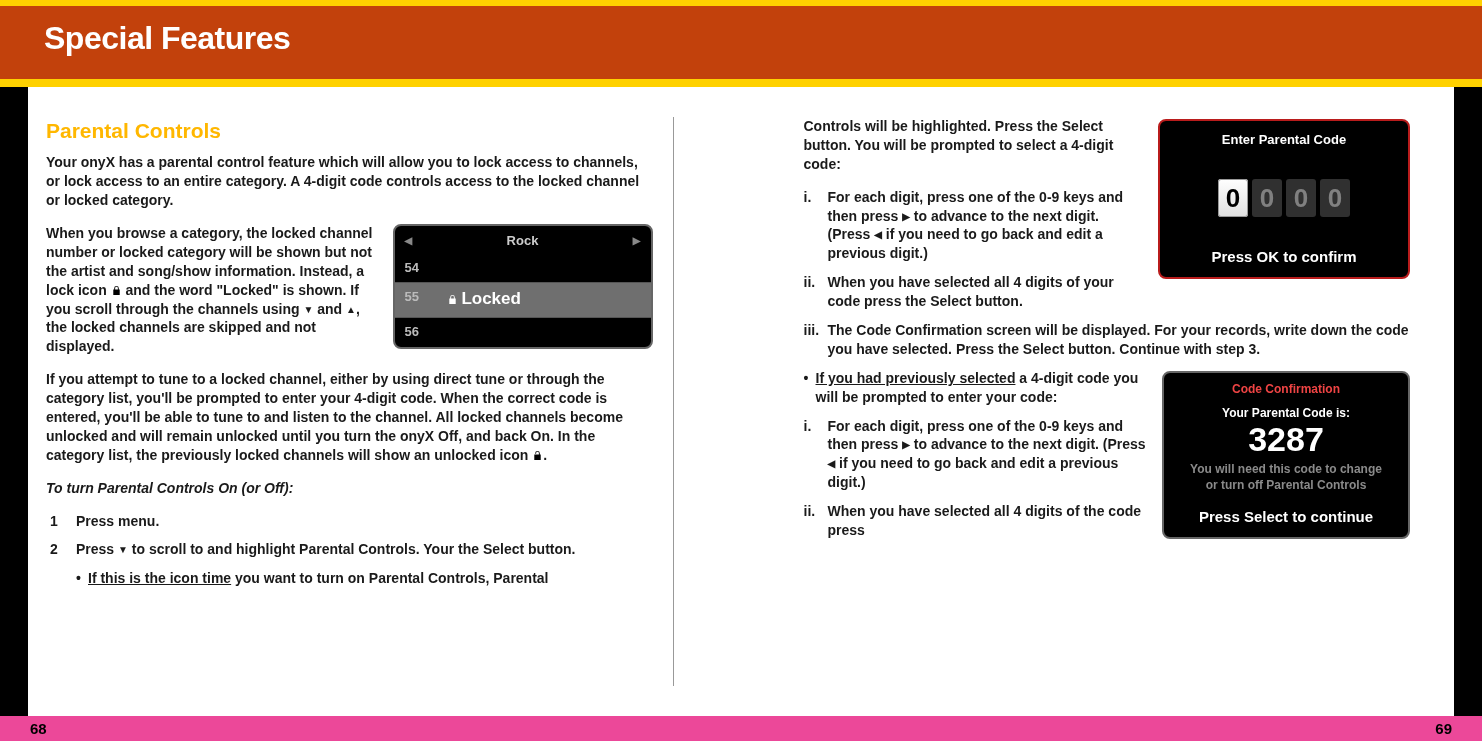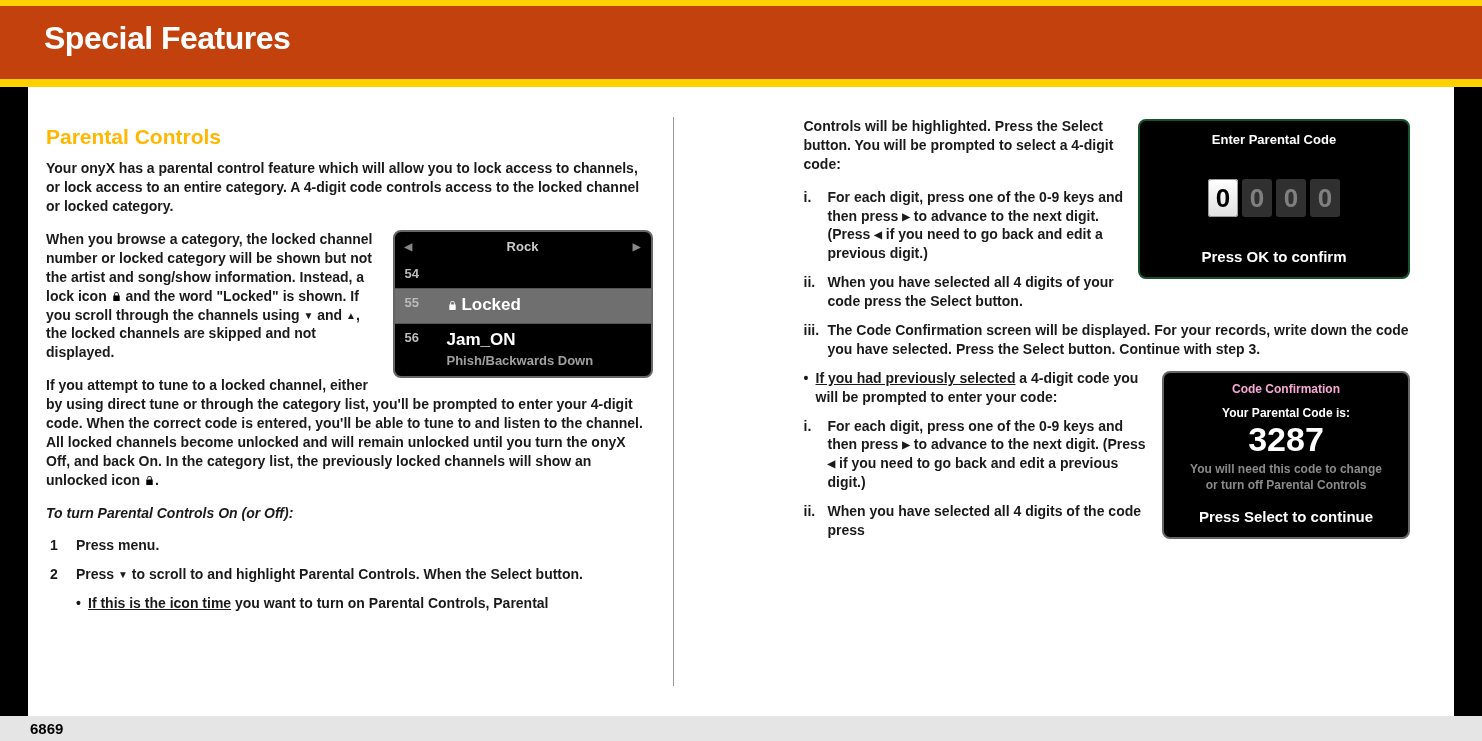--- a/index.html
+++ b/index.html
@@ -32,21 +32,21 @@
     position: relative;
   }
   .page {
     flex: 1;
     padding: 30px 44px 12px 20px;
     font-size: 14px;
     line-height: 1.35;
     color: #1a1a1a;
     font-weight: bold;
   }
-  .page.left { padding-left: 18px; padding-right: 20px; margin-top: 6px; }
+  .page.left { padding-left: 18px; padding-right: 20px; }
   .page.right { padding-left: 130px; padding-right: 44px; }
   .divider {
     width: 1px;
     background: #999;
     margin: 30px 0;
   }
   h2.section-title {
     color: #ffb700;
     font-size: 21px;
     margin-bottom: 8px;
@@ -100,24 +100,24 @@
   .ol-step { margin-bottom: 10px; position: relative; font-weight:600;}
   .ol-step .num { position: absolute; left: -26px; top: 0; font-weight: 900; }
   .bullet-item { margin-left: 12px; position: relative; margin-bottom: 10px; font-weight:600;}
   .bullet-item::before { content: "•"; position: absolute; left: -12px; }
   .sub-ol { margin-left: 24px; }
   .sub-ol .sub-item { margin-bottom: 10px; position: relative; font-weight:600;}
   .sub-ol .sub-item .rn { position: absolute; left: -24px; top:0; }
 
   .code-screen {
     background: #000;
-    border: 2px solid #14532d;
+    border: 2px solid #b91c1c;
     border-radius: 8px;
     color: #fff;
-    width: 272px;
+    width: 252px;
     float: right;
     margin: 2px 0 14px 14px;
     padding: 6px 4px 10px;
     text-align: center;
   }
   .code-title { font-size: 13px; color: #fff; margin: 4px 0 30px; font-weight: 700;}
   .digit-row { display: flex; justify-content: center; gap: 4px; margin-bottom: 30px;}
   .digit {
     width: 30px; height: 38px; line-height: 38px;
     background: #303030; color: #808080; border-radius: 3px;
@@ -134,30 +134,30 @@
     border: 2px solid #666;
     border-radius: 8px;
     color: #fff;
     width: 248px;
     float: right;
     margin: 2px 0 14px 14px;
     padding: 6px 8px 10px;
     text-align: center;
     clear: right;
   }
-  .conf-title { font-size: 12px; color:#f9a8d4; margin: 2px 0 8px; font-weight:700;}
+  .conf-title { font-size: 12px; color:#ef4444; margin: 2px 0 8px; font-weight:700;}
   .conf-sub { font-size: 12px; color:#fff; font-weight:700;}
   .conf-code { font-size: 34px; font-weight:800; color:#fff; line-height:1.1;}
   .conf-note { font-size: 12px; color:#8a8a8a; margin: 2px 0 14px; font-weight:600;}
   .conf-footer { font-size: 15px; color:#fff; font-weight:700;}
 
   .footer {
-    background: #e5e5e5;
+    background: #ec4899;
     display: flex;
-    justify-content: flex-start;
+    justify-content: space-between;
     padding: 4px 30px;
     font-weight: 800;
     font-size: 15px;
   }
   .clearfix::after { content:""; display:block; clear:both; }
   .tri { display:inline-block; font-size: 10px; vertical-align: 1px;}
 </style>
 </head>
 <body>
 
@@ -191,24 +191,20 @@
               <svg viewBox="0 0 24 24" fill="#fff">
                   <path d="M12 2a5 5 0 0 0-5 5v3H5v12h14V10h-2V7a5 5 0 0 0-5-5zm-3 5a3 3 0 1 1 6 0v3H9V7z"></path>
                 </svg>
             </span>
             <span class="locked-label">Locked</span>
           </div>
         </div>
         <div class="channel-list-divider"></div>
         <div class="ch-row">
           <div class="ch-num">56</div>
-          <div class="ch-body">
-            <div class="ch-name">Jam_ON</div>
-            <div class="ch-sub">Phish/Backwards Down</div>
-          </div>
         </div>
       </div>
     </div>
 
     <p class="para">
       <span>When you browse a category, the locked channel number or locked category will be shown but not the artist and song/show information. Instead, a lock icon </span><span class="lock-icon-svg"><svg viewBox="0 0 24 24" fill="#000">
             <path d="M12 2a5 5 0 0 0-5 5v3H5v12h14V10h-2V7a5 5 0 0 0-5-5zm-3 5a3 3 0 1 1 6 0v3H9V7z"></path>
           </svg></span><span> and the word "Locked" is shown. If you scroll through the channels using </span><span class="tri">▼</span><span> and </span><span class="tri">▲</span><span>, the locked channels are skipped and not displayed.</span>
     </p>
 
@@ -220,21 +216,21 @@
 
     <p class="para em-under" style="font-style:italic;">To turn Parental Controls On (or Off):</p>
 
     <div class="ol-steps">
       <div class="ol-step">
         <span class="num">1</span>
         <span>Press </span><span class="strong">menu</span><span>.</span>
       </div>
       <div class="ol-step">
         <span class="num">2</span>
-        <span>Press </span><span class="tri">▼</span><span> to scroll to and highlight </span><span class="strong">Parental Controls</span><span>. When the </span><span class="strong">Select button</span><span>.</span>
+        <span>Press </span><span class="tri">▼</span><span> to scroll to and highlight </span><span class="strong">Parental Controls</span><span>. Your the </span><span class="strong">Select button</span><span>.</span>
       </div>
       <div class="bullet-item">
         <span class="u">If this is the icon time</span><span> you want to turn on Parental Controls, </span><span class="strong">Parental</span>
       </div>
     </div>
   </div>
 
   <div class="divider"></div>
 
   <div class="page right clearfix">

